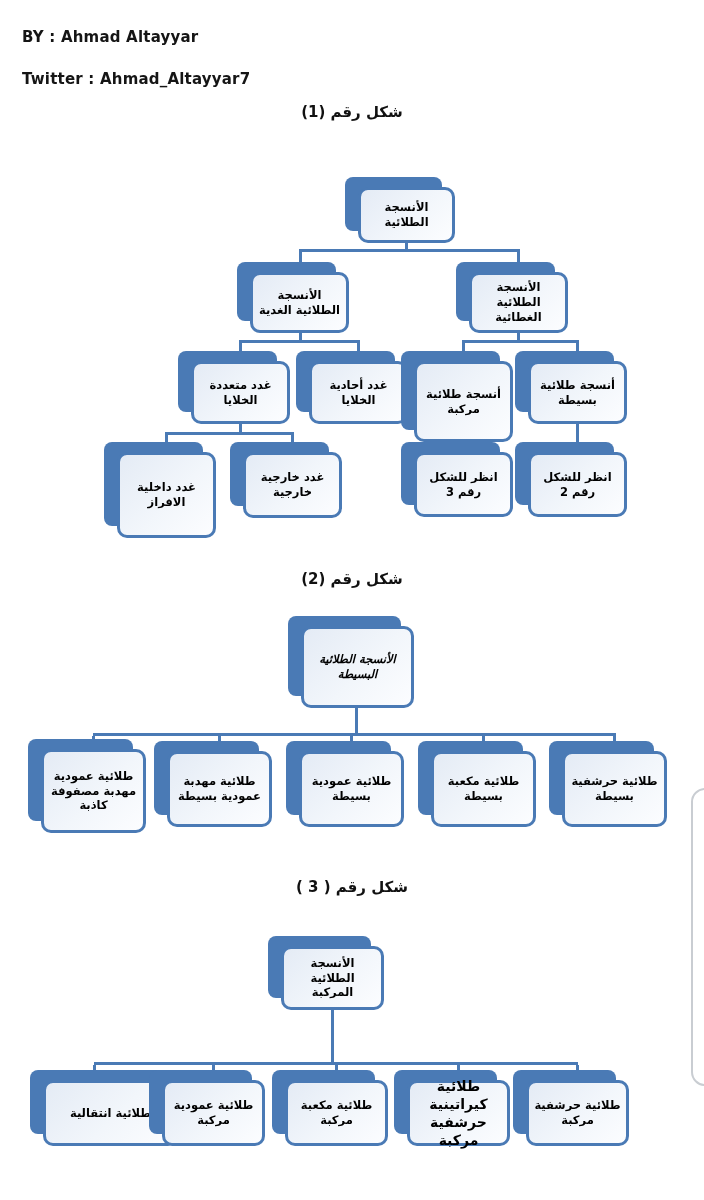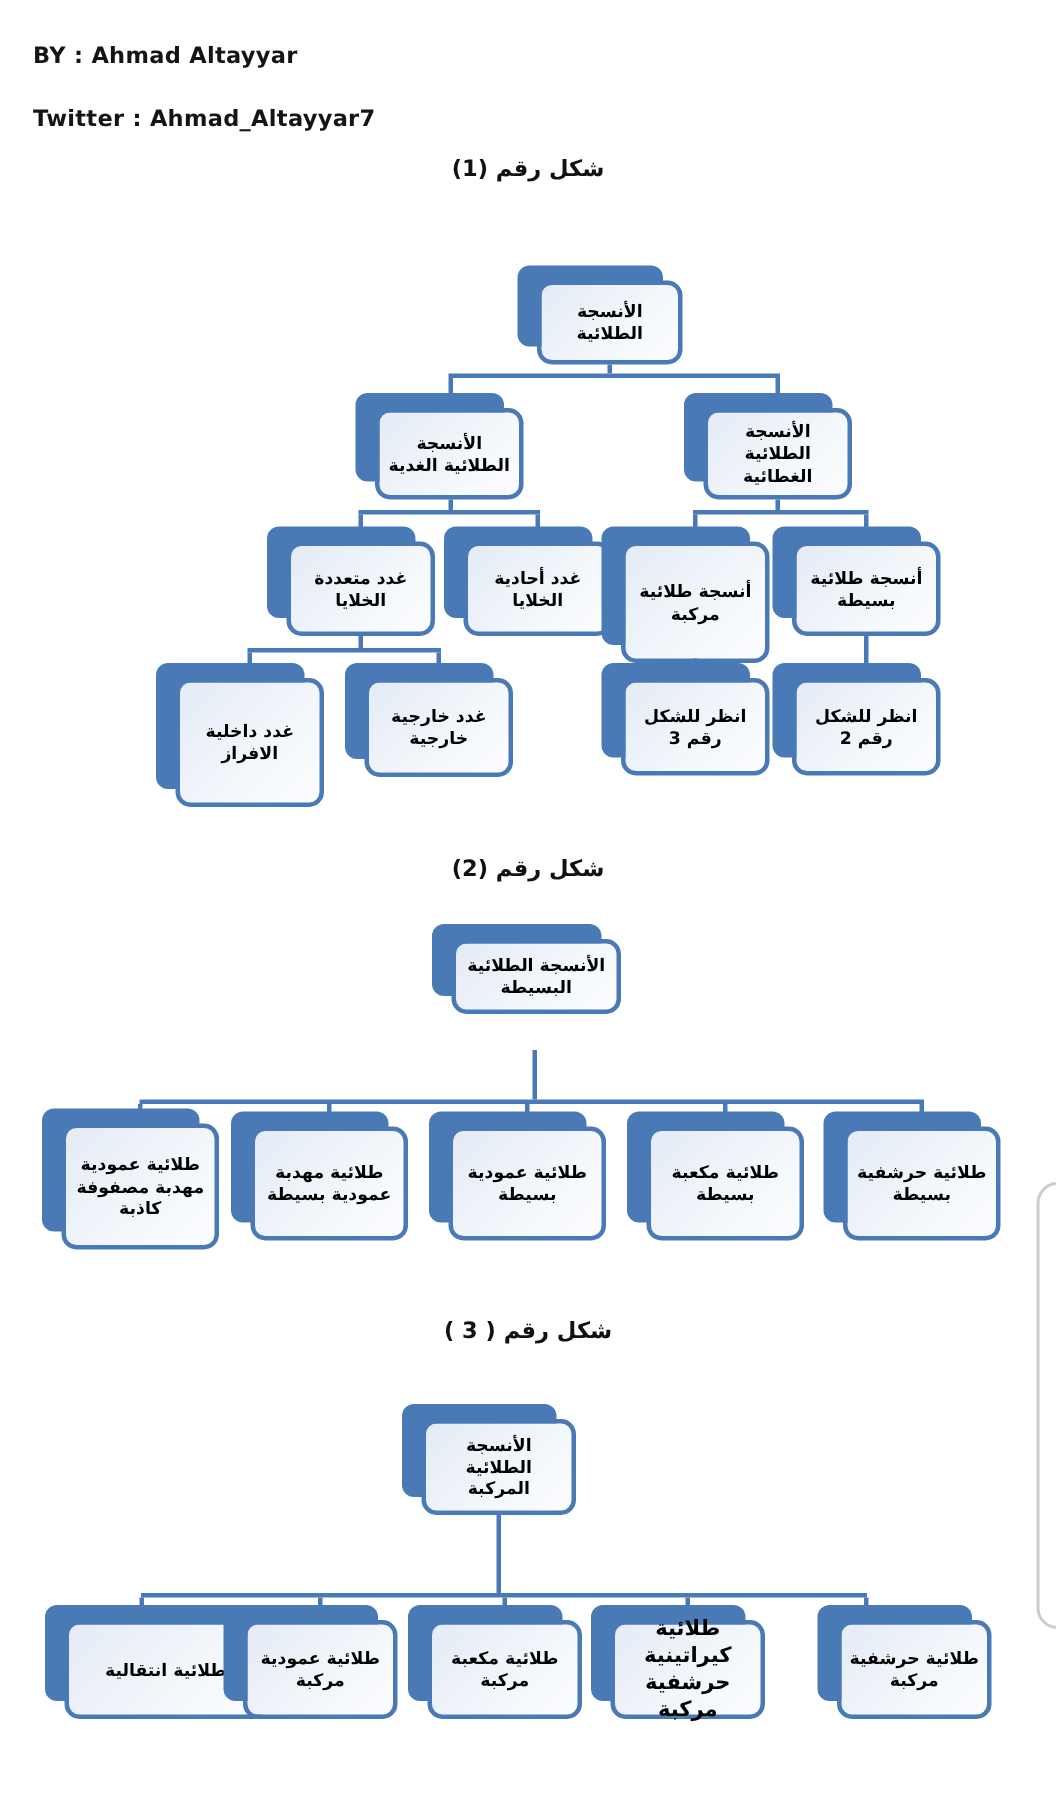--- a/index.html
+++ b/index.html
@@ -127,21 +127,21 @@
   <div class="figtitle" style="top:570px;">شكل رقم (2)</div>
 
   <div class="vl" style="left:355px;top:700px;height:33px;"></div>
   <div class="hl" style="left:93px;top:733px;width:523px;"></div>
   <div class="vl" style="left:92px;top:736px;height:15px;"></div>
   <div class="vl" style="left:218px;top:736px;height:15px;"></div>
   <div class="vl" style="left:350px;top:736px;height:15px;"></div>
   <div class="vl" style="left:482px;top:736px;height:15px;"></div>
   <div class="vl" style="left:613px;top:736px;height:15px;"></div>
 
-  <div class="node" style="left:288px;top:616px;width:126px;height:60px;">
+  <div class="node" style="left:288px;top:616px;width:126px;height:92px;font-style:italic;">
     <div class="back"></div>
     <div class="face">
         <span class="lbl">الأنسجة الطلائية البسيطة</span>
       </div>
   </div>
   <div class="node" style="left:28px;top:739px;width:118px;height:94px;">
     <div class="back"></div>
     <div class="face">
         <span class="lbl">طلائية عمودية مهدبة مصفوفة كاذبة</span>
       </div>
@@ -204,21 +204,21 @@
     <div class="face">
         <span class="lbl">طلائية مكعبة مركبة</span>
       </div>
   </div>
   <div class="node small" style="left:394px;top:1070px;width:116px;height:76px;">
     <div class="back"></div>
     <div class="face">
         <span class="lbl">طلائية كيراتينية حرشفية مركبة</span>
       </div>
   </div>
-  <div class="node" style="left:513px;top:1070px;width:116px;height:76px;margin-left:32px;">
+  <div class="node" style="left:513px;top:1070px;width:116px;height:76px;">
     <div class="back"></div>
     <div class="face">
         <span class="lbl">طلائية حرشفية مركبة</span>
       </div>
   </div>
 
   <div class="scrollthumb"></div>
 
 </div>
 

